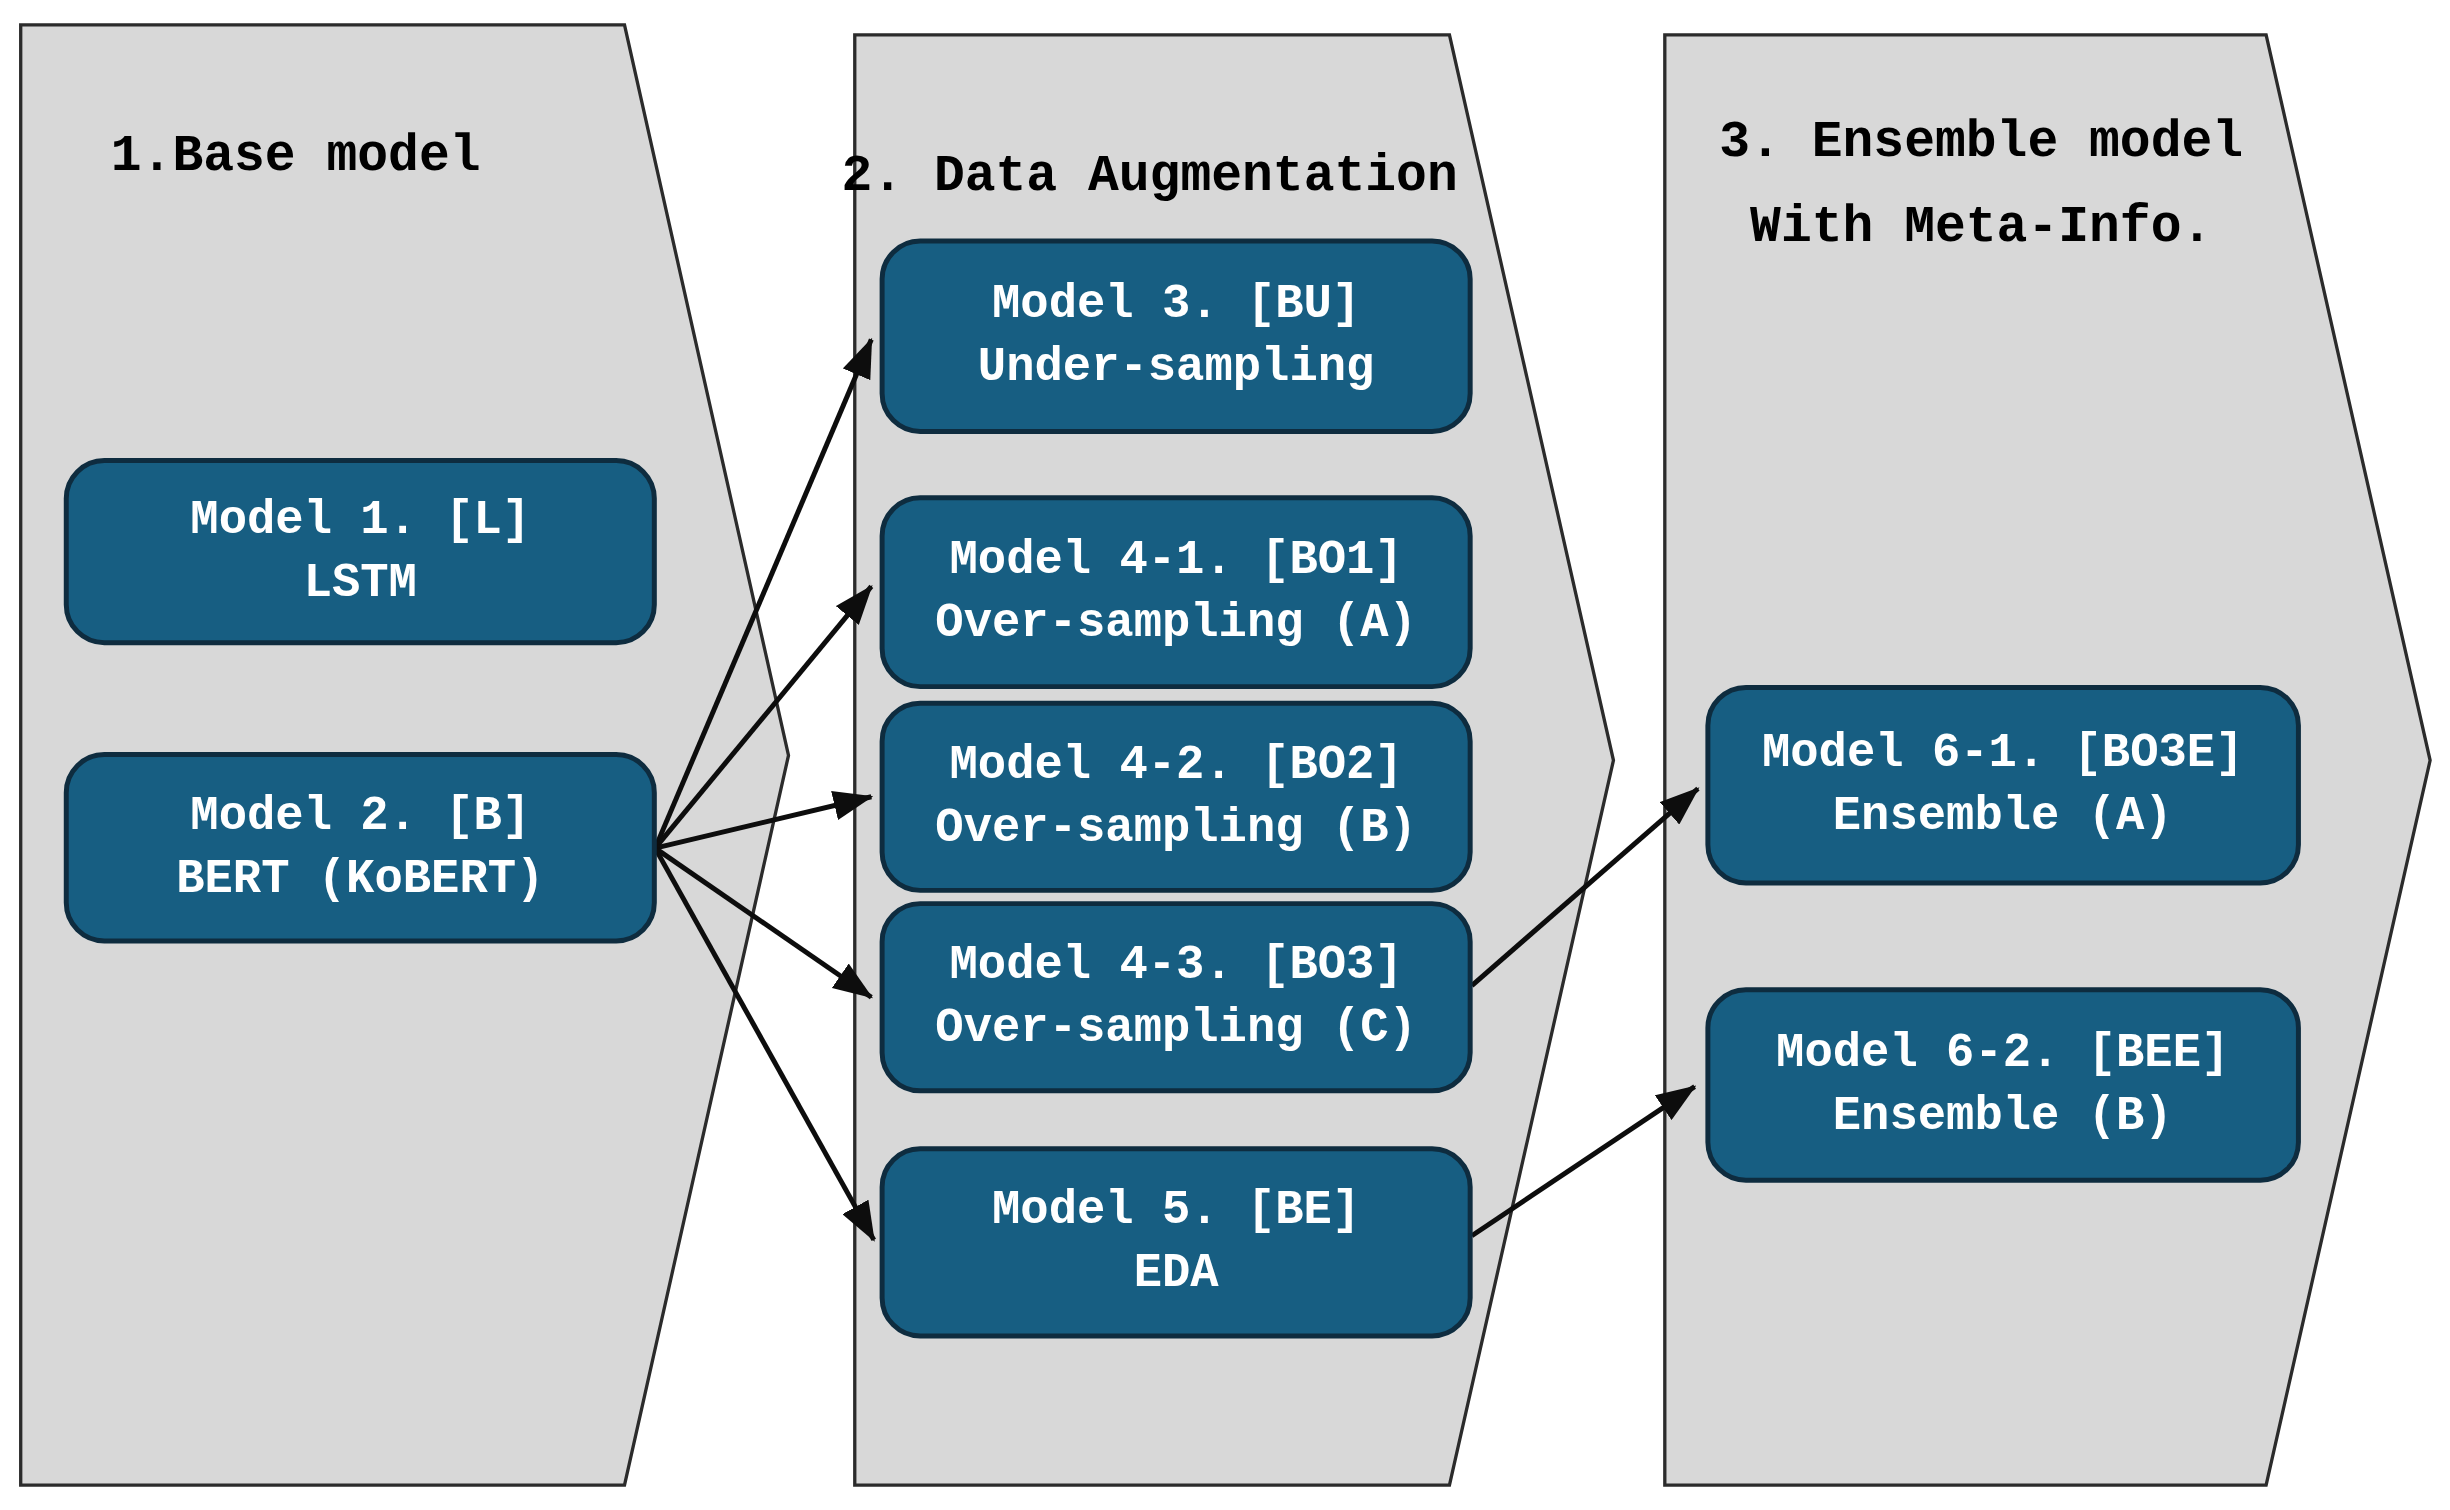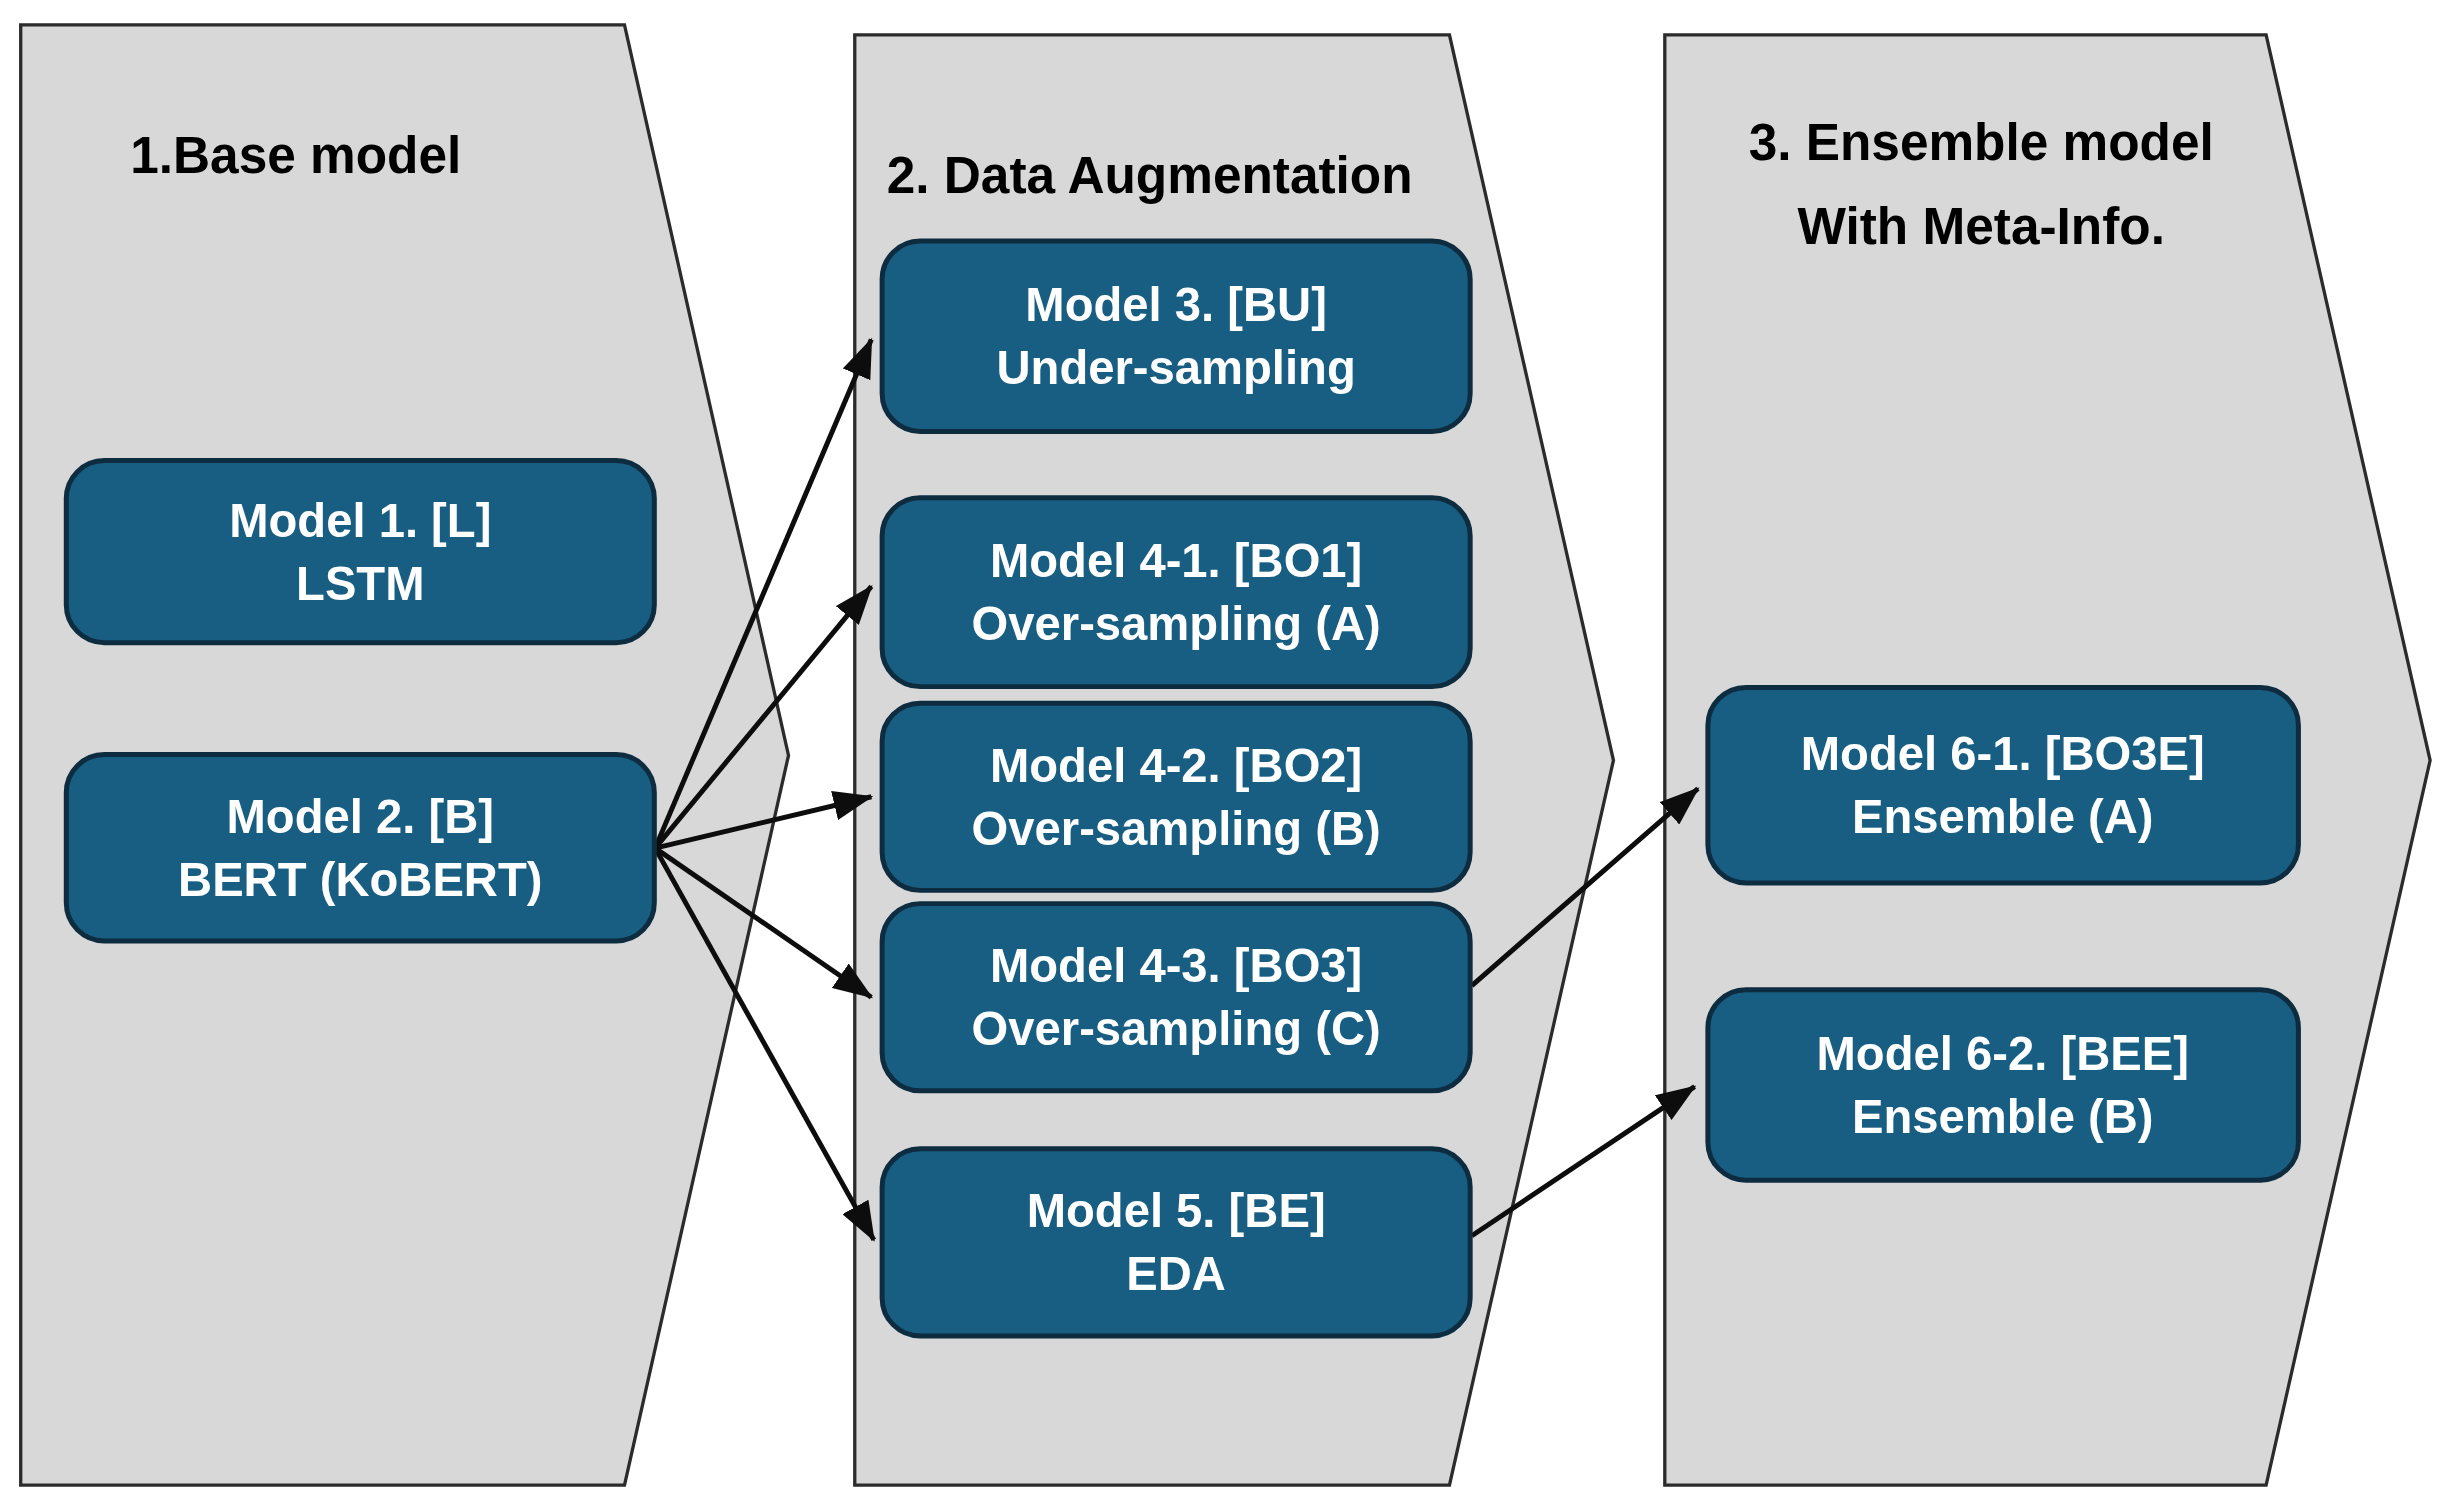--- a/index.html
+++ b/index.html
@@ -14,20 +14,21 @@
   }
   html, body {
     margin: 0;
     padding: 0;
     background: var(--background);
     font-family: "Liberation Sans", "DejaVu Sans", sans-serif;
   }
   .diagram-wrap {
     width: 100%;
     background: var(--background);
+    font-family: Liberation Mono, monospace;
   }
   .diagram-svg {
     display: block;
     width: 100%;
     height: auto;
     background: var(--background);
   }
   .panel-shape {
     fill: var(--panel-fill);
     stroke: var(--panel-stroke);

